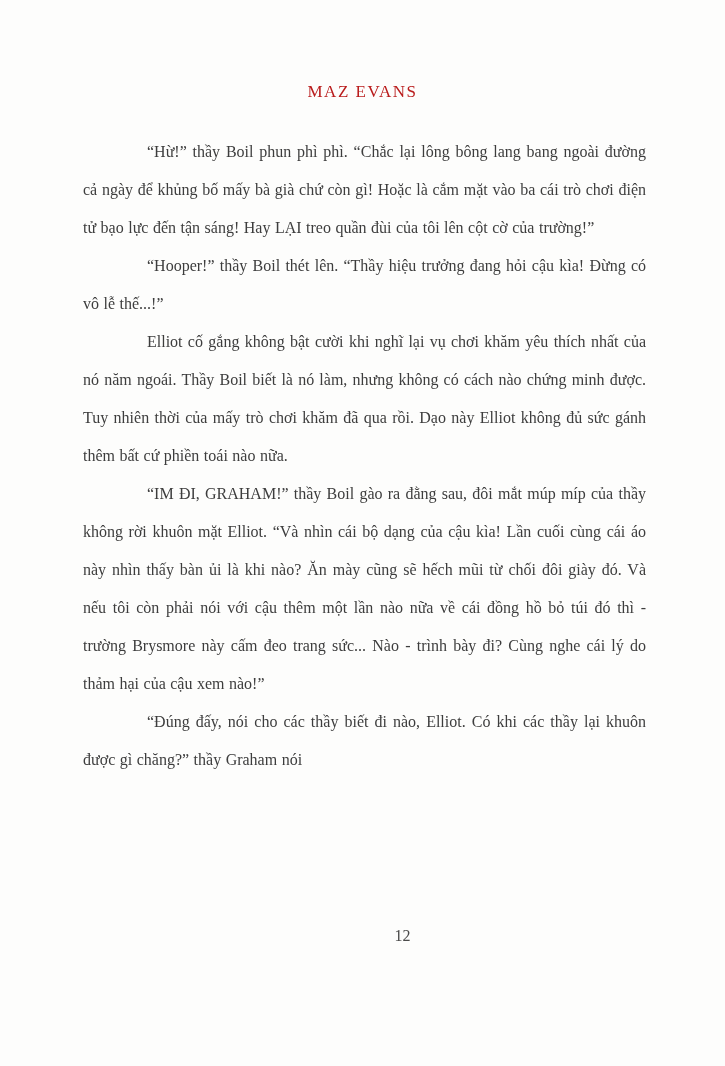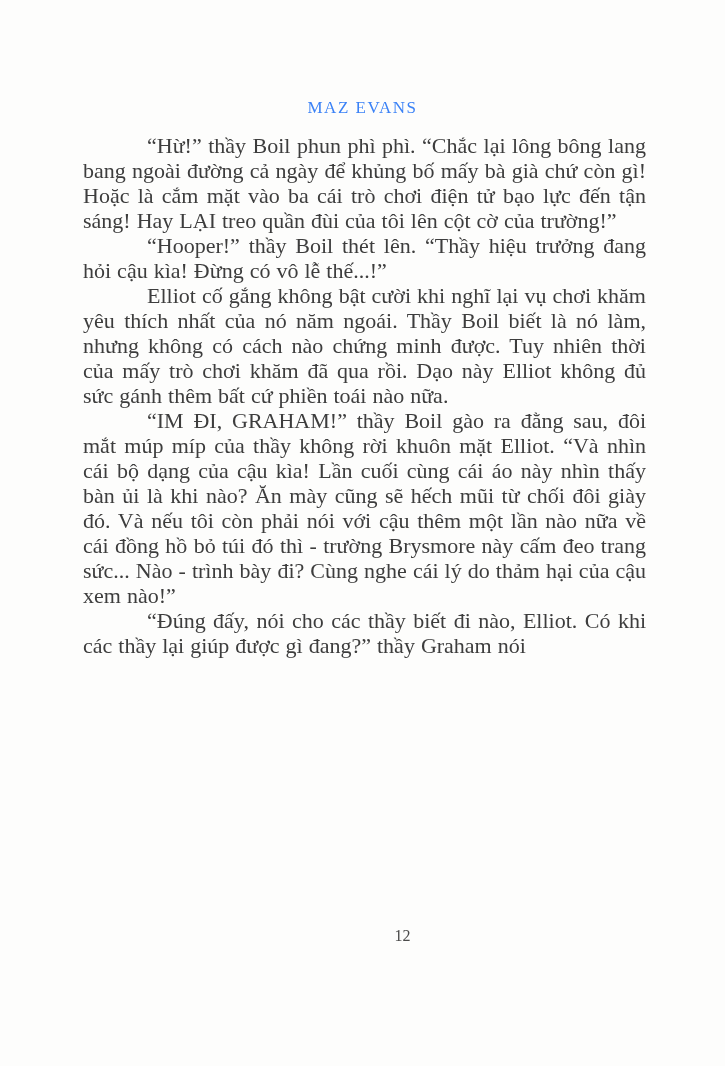--- a/index.html
+++ b/index.html
@@ -12,41 +12,41 @@
     width: 725px;
     height: 1066px;
     background: #fdfdfc;
     font-family: "Liberation Serif", "DejaVu Serif", serif;
     color: #3d3d3d;
     overflow: hidden;
     box-sizing: border-box;
   }
   .running-header {
     position: absolute;
-    top: 98px;
+    top: 82px;
     left: 0;
     width: 100%;
     text-align: center;
     font-size: 17px;
     letter-spacing: 1.5px;
-    color: #3b82f6;
+    color: #b91c1c;
   }
   .text-block {
     position: absolute;
     top: 133px;
     left: 83px;
     width: 563px;
   }
   .text-block p {
     margin: 0;
     padding: 0;
     text-align: justify;
     text-indent: 64px;
-    font-size: 22px;
-    line-height: 25px;
+    font-size: 16px;
+    line-height: 38px;
     color: #3d3d3d;
     word-spacing: 0.5px;
   }
   .page-number {
     position: absolute;
     top: 927px;
     left: 0;
     width: 100%;
     text-align: center;
     font-size: 16px;
@@ -59,18 +59,18 @@
 
 <div class="book-page">
 
   <div class="running-header">MAZ EVANS</div>
 
   <div class="text-block">
     <p>“Hừ!” thầy Boil phun phì phì. “Chắc lại lông bông lang bang ngoài đường cả ngày để khủng bố mấy bà già chứ còn gì! Hoặc là cắm mặt vào ba cái trò chơi điện tử bạo lực đến tận sáng! Hay LẠI treo quần đùi của tôi lên cột cờ của trường!”</p>
     <p>“Hooper!” thầy Boil thét lên. “Thầy hiệu trưởng đang hỏi cậu kìa! Đừng có vô lễ thế...!”</p>
     <p>Elliot cố gắng không bật cười khi nghĩ lại vụ chơi khăm yêu thích nhất của nó năm ngoái. Thầy Boil biết là nó làm, nhưng không có cách nào chứng minh được. Tuy nhiên thời của mấy trò chơi khăm đã qua rồi. Dạo này Elliot không đủ sức gánh thêm bất cứ phiền toái nào nữa.</p>
     <p>“IM ĐI, GRAHAM!” thầy Boil gào ra đằng sau, đôi mắt múp míp của thầy không rời khuôn mặt Elliot. “Và nhìn cái bộ dạng của cậu kìa! Lần cuối cùng cái áo này nhìn thấy bàn ủi là khi nào? Ăn mày cũng sẽ hếch mũi từ chối đôi giày đó. Và nếu tôi còn phải nói với cậu thêm một lần nào nữa về cái đồng hồ bỏ túi đó thì - trường Brysmore này cấm đeo trang sức... Nào - trình bày đi? Cùng nghe cái lý do thảm hại của cậu xem nào!”</p>
-    <p>“Đúng đấy, nói cho các thầy biết đi nào, Elliot. Có khi các thầy lại giúp được gì đang?” thầy Graham nói</p>
+    <p>“Đúng đấy, nói cho các thầy biết đi nào, Elliot. Có khi các thầy lại khuôn được gì chăng?” thầy Graham nói</p>
   </div>
 
   <div class="page-number">12</div>
 
 </div>
 
 </body></html>

